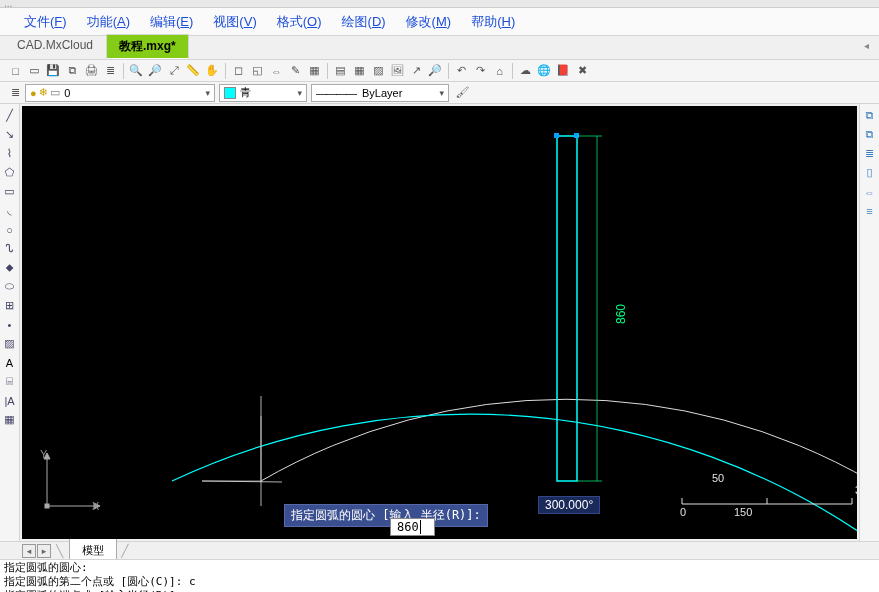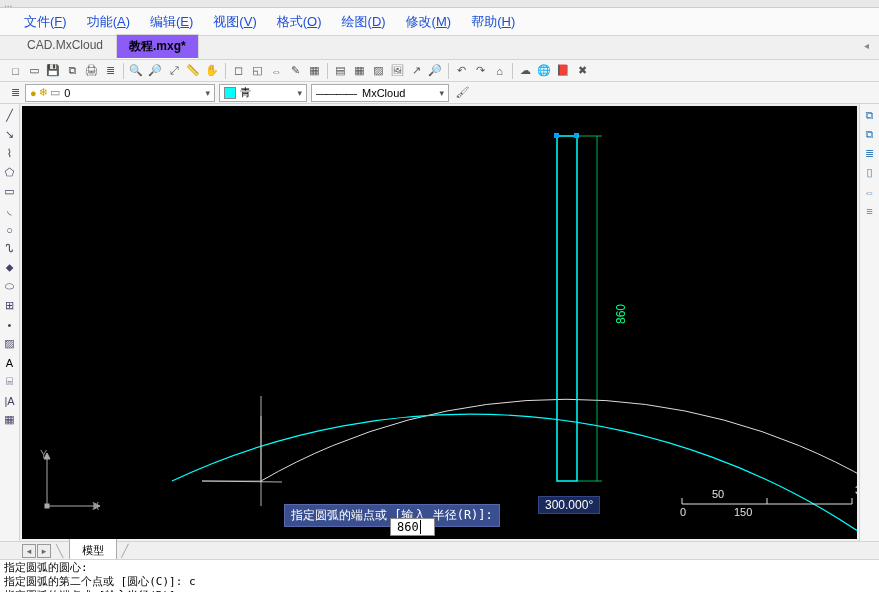--- a/index.html
+++ b/index.html
@@ -43,34 +43,34 @@
 }
 .menu-item u { text-decoration: underline; }
 
 
 .tab-bar {
   height: 24px;
   background: #f0f0f0;
   border-bottom: 1px solid #d4d4d4;
   display: flex;
   align-items: flex-end;
-  padding-left: 14px;
+  padding-left: 4px;
   position: relative;
 }
 .tab {
   padding: 3px 12px;
   font-size: 12px;
   color: #555;
   cursor: pointer;
   border: 1px solid transparent;
 }
 .tab.active {
   font-weight: bold;
   color: #000;
-  background: #8b5cf6;
+  background: #84cc16;
   border: 1px solid #d4d4d4;
   border-bottom: 1px solid #fff;
 }
 .tab-arrow {
   position: absolute;
   right: 10px;
   top: 4px;
   font-size: 10px;
   color: #888;
   cursor: pointer;
@@ -332,21 +332,21 @@
   <span class="dropdown" style="width:88px">
     <span style="display:flex;align-items:center">
       <span class="color-swatch" id="color-swatch" style="background: rgb(0, 255, 255);"></span>
       <span>青</span>
     </span>
     <span class="dd-arrow">▾</span>
   </span>
   <span class="dropdown" style="width:138px">
     <span style="display:flex;align-items:center">
       <span style="letter-spacing:-1px;margin-right:6px">————</span>
-      <span>MxCloud</span>
+      <span>ByLayer</span>
     </span>
     <span class="dd-arrow">▾</span>
   </span>
   <span class="tool-btn">🖌</span>
 </div>
 
 <div class="work-area">
   <div class="vtoolbar" id="left-tb">
       <span class="vtool-btn" style="color: rgb(68, 68, 102);">╱</span>
       <span class="vtool-btn" style="color: rgb(68, 68, 102);">↘</span>
@@ -403,30 +403,30 @@
         <line x1="660" y1="398" x2="660" y2="392"></line>
         <line x1="745" y1="398" x2="745" y2="392"></line>
         <line x1="830" y1="398" x2="830" y2="392"></line>
       </g>
     </svg>
 
     <span class="dim-text" style="left:592px;top:218px">860</span>
 
     <span class="angle-box" style="left:516px;top:390px">300.000°</span>
 
-    <span class="prompt-box" style="left:262px;top:398px">指定圆弧的端点或 [输入 半径(R)]:</span>
+    <span class="prompt-box" style="left:262px;top:398px">指定圆弧的圆心 [输入 半径(R)]:</span>
 
     <span class="input-box" style="left:368px;top:412px">
       <span>860</span><span style="border-left:1px solid #000; margin-left:1px;">&nbsp;</span>
     </span>
 
     <span class="ucs-label" style="left:18px;top:342px">Y</span>
     <span class="ucs-label" style="left:70px;top:394px">X</span>
 
-    <span class="scale-label" style="left:690px;top:382px">50</span>
+    <span class="scale-label" style="left:690px;top:366px">50</span>
     <span class="scale-label" style="left:833px;top:378px">350</span>
     <span class="scale-label" style="left:658px;top:400px">0</span>
     <span class="scale-label" style="left:712px;top:400px">150</span>
   </div>
 
   <div class="rtoolbar" id="right-tb">
       <span class="vtool-btn" style="color: rgb(58, 127, 191);">⧉</span>
       <span class="vtool-btn" style="color: rgb(58, 127, 191);">⧉</span>
       <span class="vtool-btn" style="color: rgb(58, 127, 191);">≣</span>
       <span class="vtool-btn" style="color: rgb(58, 127, 191);">▯</span>

